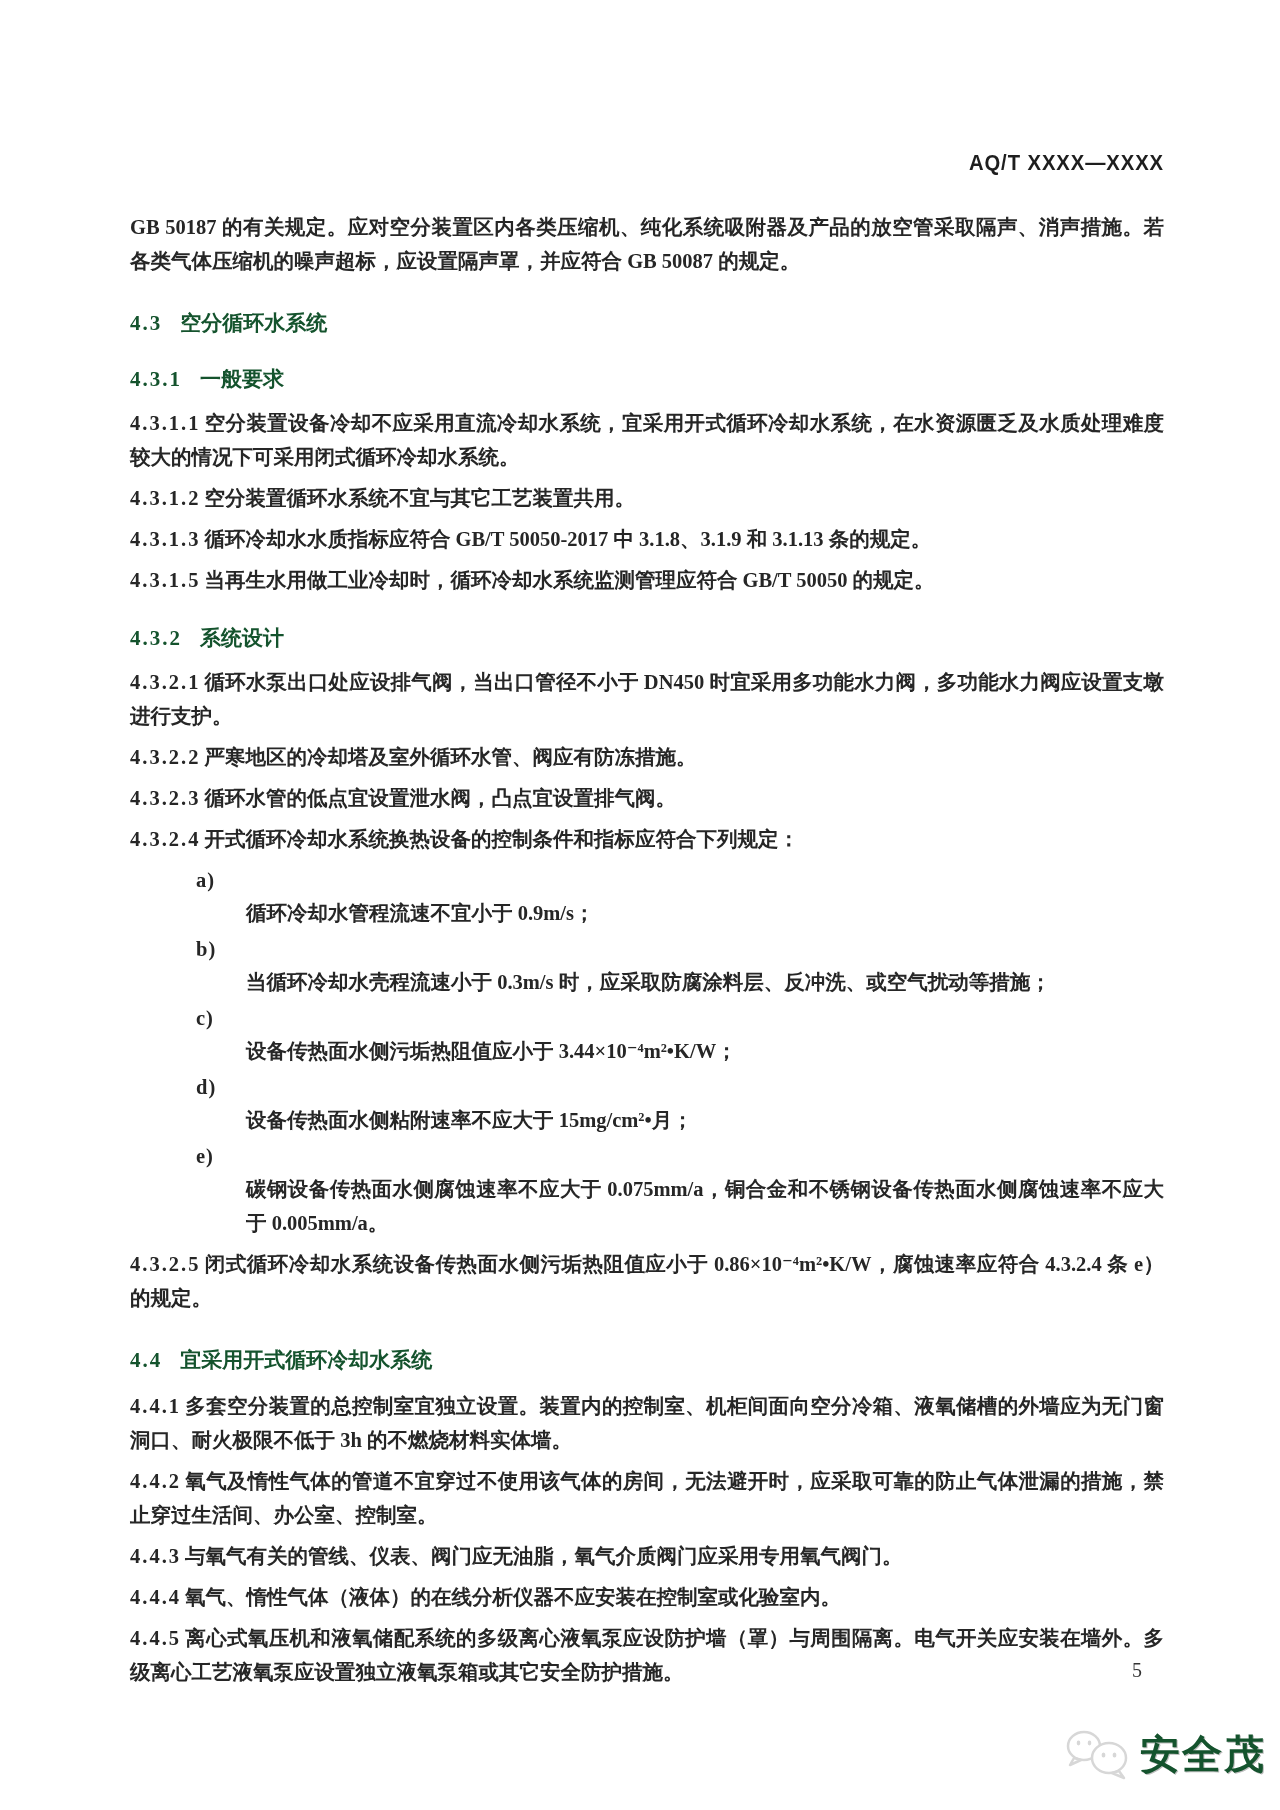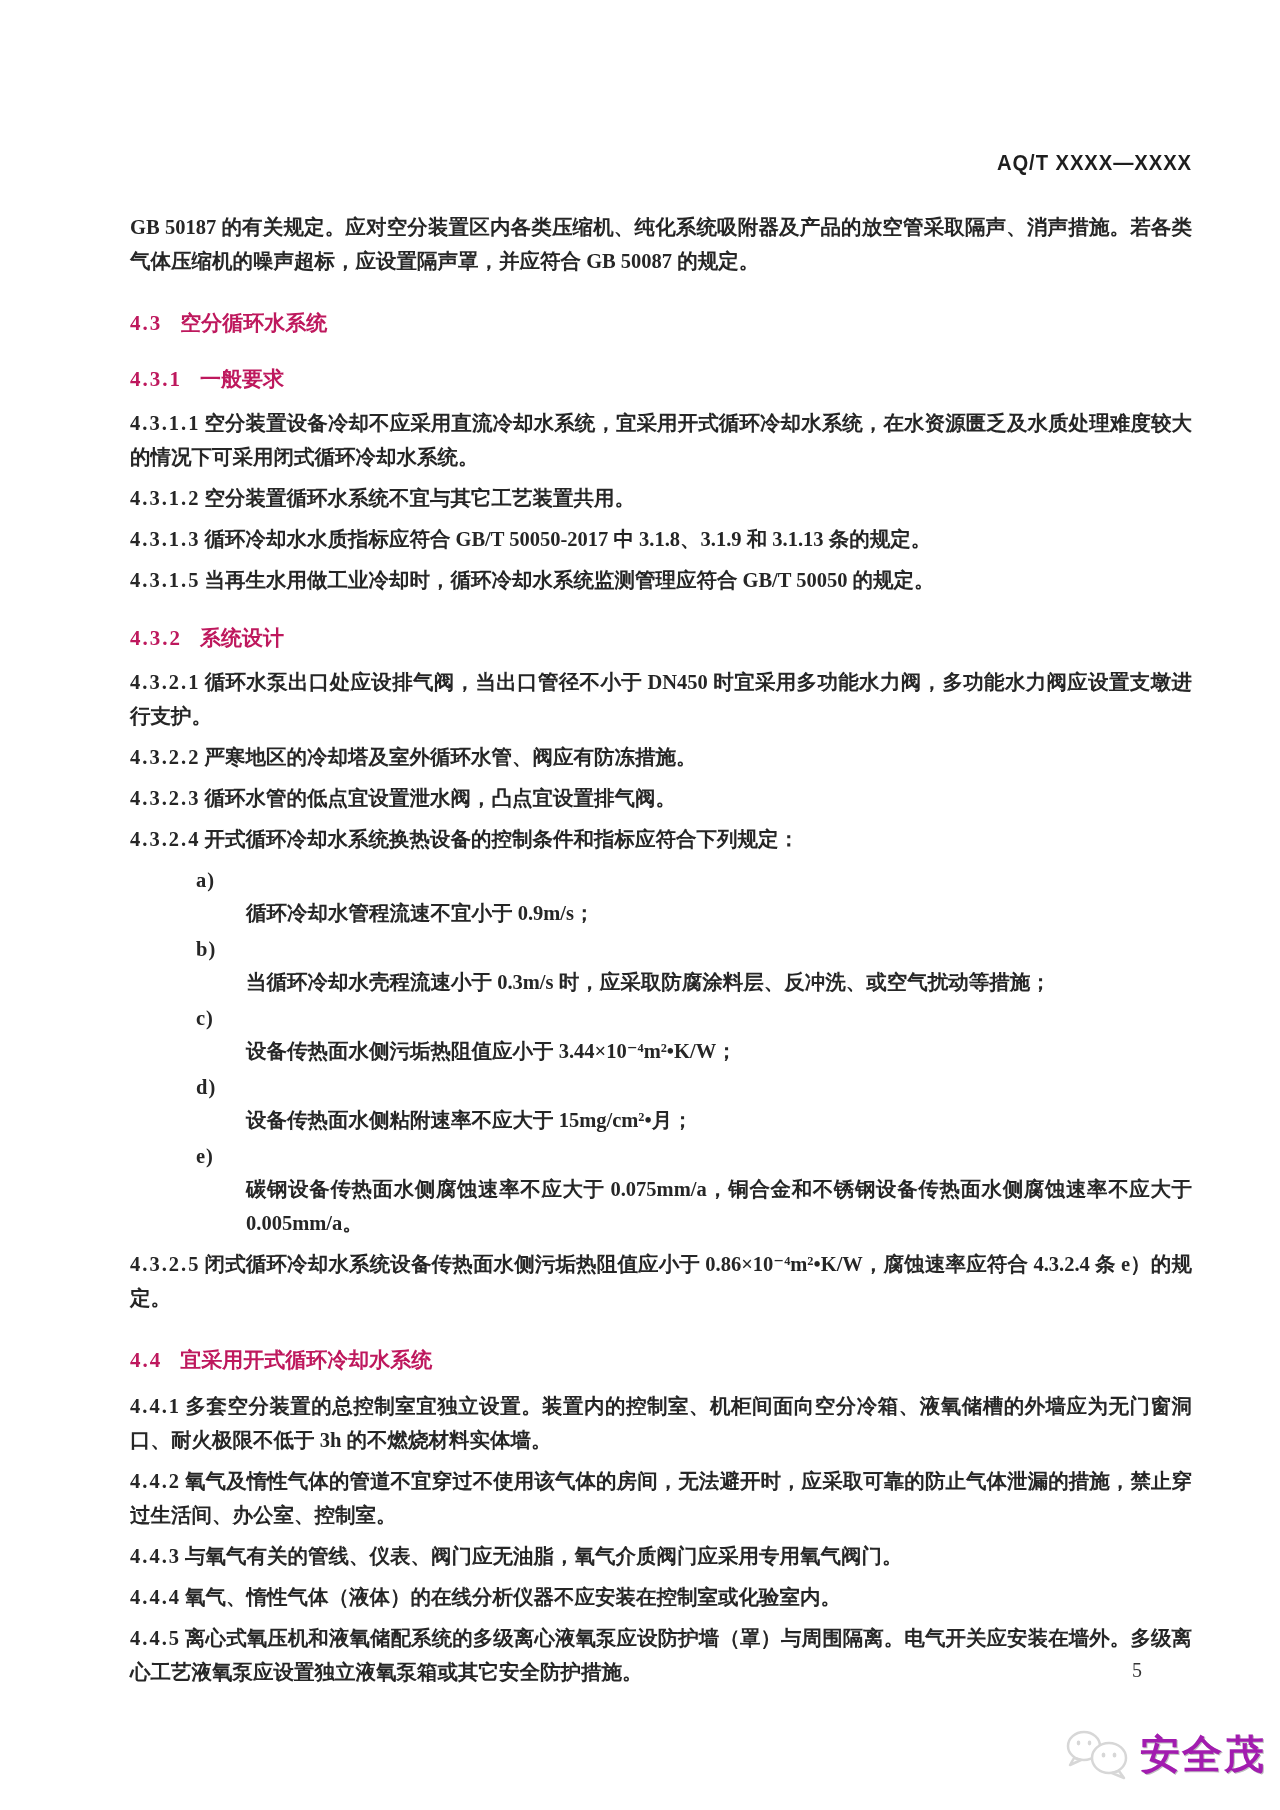--- a/index.html
+++ b/index.html
@@ -5,21 +5,21 @@
   html,body{margin:0;padding:0;background:#e9e9e9;}
   .page{
     position:relative;
     width:1280px;height:1810px;
     margin:0 auto;
     background:#ffffff;
     font-family:"Liberation Serif","DejaVu Serif",serif;
     color:#262626;
     overflow:hidden;
     box-sizing:border-box;
-    padding:150px 88px 0 130px;
+    padding:150px 116px 0 130px;
   }
   .doc-header{
     text-align:right;
     font-family:"Liberation Sans","DejaVu Sans",sans-serif;
     font-weight:bold;
     font-size:22px;
     letter-spacing:1px;
     color:#1e1e1e;
     transform:scaleX(.92);
     transform-origin:right center;
@@ -33,21 +33,21 @@
   }
   .p .num{
     font-family:"Liberation Serif","DejaVu Serif",serif;
     letter-spacing:2px;
     margin-right:4px;
   }
   .h2,.h3{
     font-family:"Liberation Sans","DejaVu Sans",sans-serif;
     font-weight:bold;
     font-size:21px;
-    color:#be185d;
+    color:#14532d;
     line-height:30px;
   }
   .h2{margin:30px 0 14px;}
   .h3{margin:26px 0 12px;}
   .h2 .num,.h3 .num{
     font-family:"Liberation Serif","DejaVu Serif",serif;
     letter-spacing:2px;
     margin-right:18px;
   }
   .li{
@@ -77,21 +77,21 @@
     display:flex;
     align-items:center;
     gap:6px;
     color:#d2d2d2;
     user-select:none;
   }
   .watermark .wm-label{
     font-family:"Liberation Sans","DejaVu Sans",sans-serif;
     font-size:40px;
     font-weight:bold;
-    color:#a21caf;
+    color:#14532d;
     text-shadow:1px 1px 0 #bdbdbd;
     letter-spacing:2px;
   }
   .wm-icon svg{display:block;}
 </style>
 </head>
 <body>
 
 <div class="page">
 

